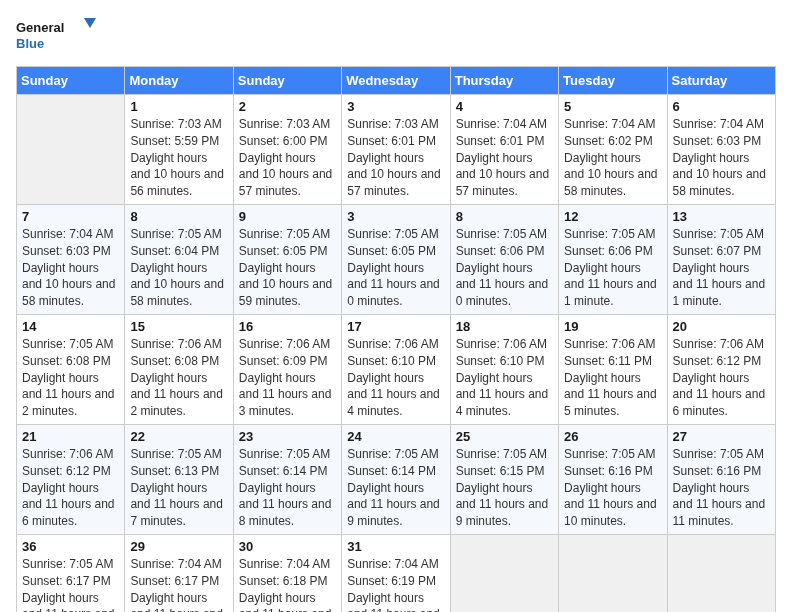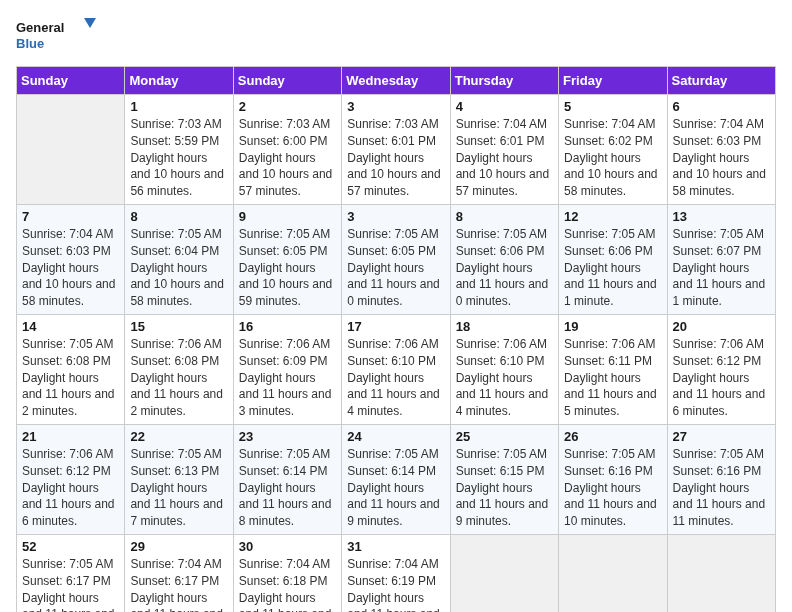--- a/index.html
+++ b/index.html
@@ -32,21 +32,21 @@
     .location {
       font-size: 14px;
       color: #444;
     }
     table {
       width: 100%;
       border-collapse: collapse;
       table-layout: fixed;
     }
     thead tr th {
-      background-color: #6d28d9;
+      background-color: #3b82f6;
       color: #fff;
       font-size: 13px;
       font-weight: bold;
       padding: 6px 4px;
       text-align: left;
       border: 1px solid #ccc;
     }
     tbody tr td {
       border: 1px solid #ccc;
       vertical-align: top;
@@ -96,21 +96,21 @@
 </div>
 
 <table>
   <thead>
     <tr>
     <th>Sunday</th>
         <th>Monday</th>
         <th>Sunday</th>
         <th>Wednesday</th>
         <th>Thursday</th>
-        <th>Friday</th>
+        <th>Tuesday</th>
         <th>Saturday</th>
       </tr>
   </thead>
   <tbody id="calendar-body">
   <tr>
         <td class="empty-cell"></td>
         <td>
           <span class="day-number">1</span>
           <div class="day-info">Sunrise: 7:03 AM<br>Sunset: 5:59 PM<br>Daylight hours<br>and 10 hours and 56 minutes.</div>
         </td>
@@ -220,21 +220,21 @@
           <span class="day-number">26</span>
           <div class="day-info">Sunrise: 7:05 AM<br>Sunset: 6:16 PM<br>Daylight hours<br>and 11 hours and 10 minutes.</div>
         </td>
         <td>
           <span class="day-number">27</span>
           <div class="day-info">Sunrise: 7:05 AM<br>Sunset: 6:16 PM<br>Daylight hours<br>and 11 hours and 11 minutes.</div>
         </td>
       </tr>
       <tr>
         <td>
-          <span class="day-number">52</span>
+          <span class="day-number">36</span>
           <div class="day-info">Sunrise: 7:05 AM<br>Sunset: 6:17 PM<br>Daylight hours<br>and 11 hours and 12 minutes.</div>
         </td>
         <td>
           <span class="day-number">29</span>
           <div class="day-info">Sunrise: 7:04 AM<br>Sunset: 6:17 PM<br>Daylight hours<br>and 11 hours and 13 minutes.</div>
         </td>
         <td>
           <span class="day-number">30</span>
           <div class="day-info">Sunrise: 7:04 AM<br>Sunset: 6:18 PM<br>Daylight hours<br>and 11 hours and 13 minutes.</div>
         </td>

